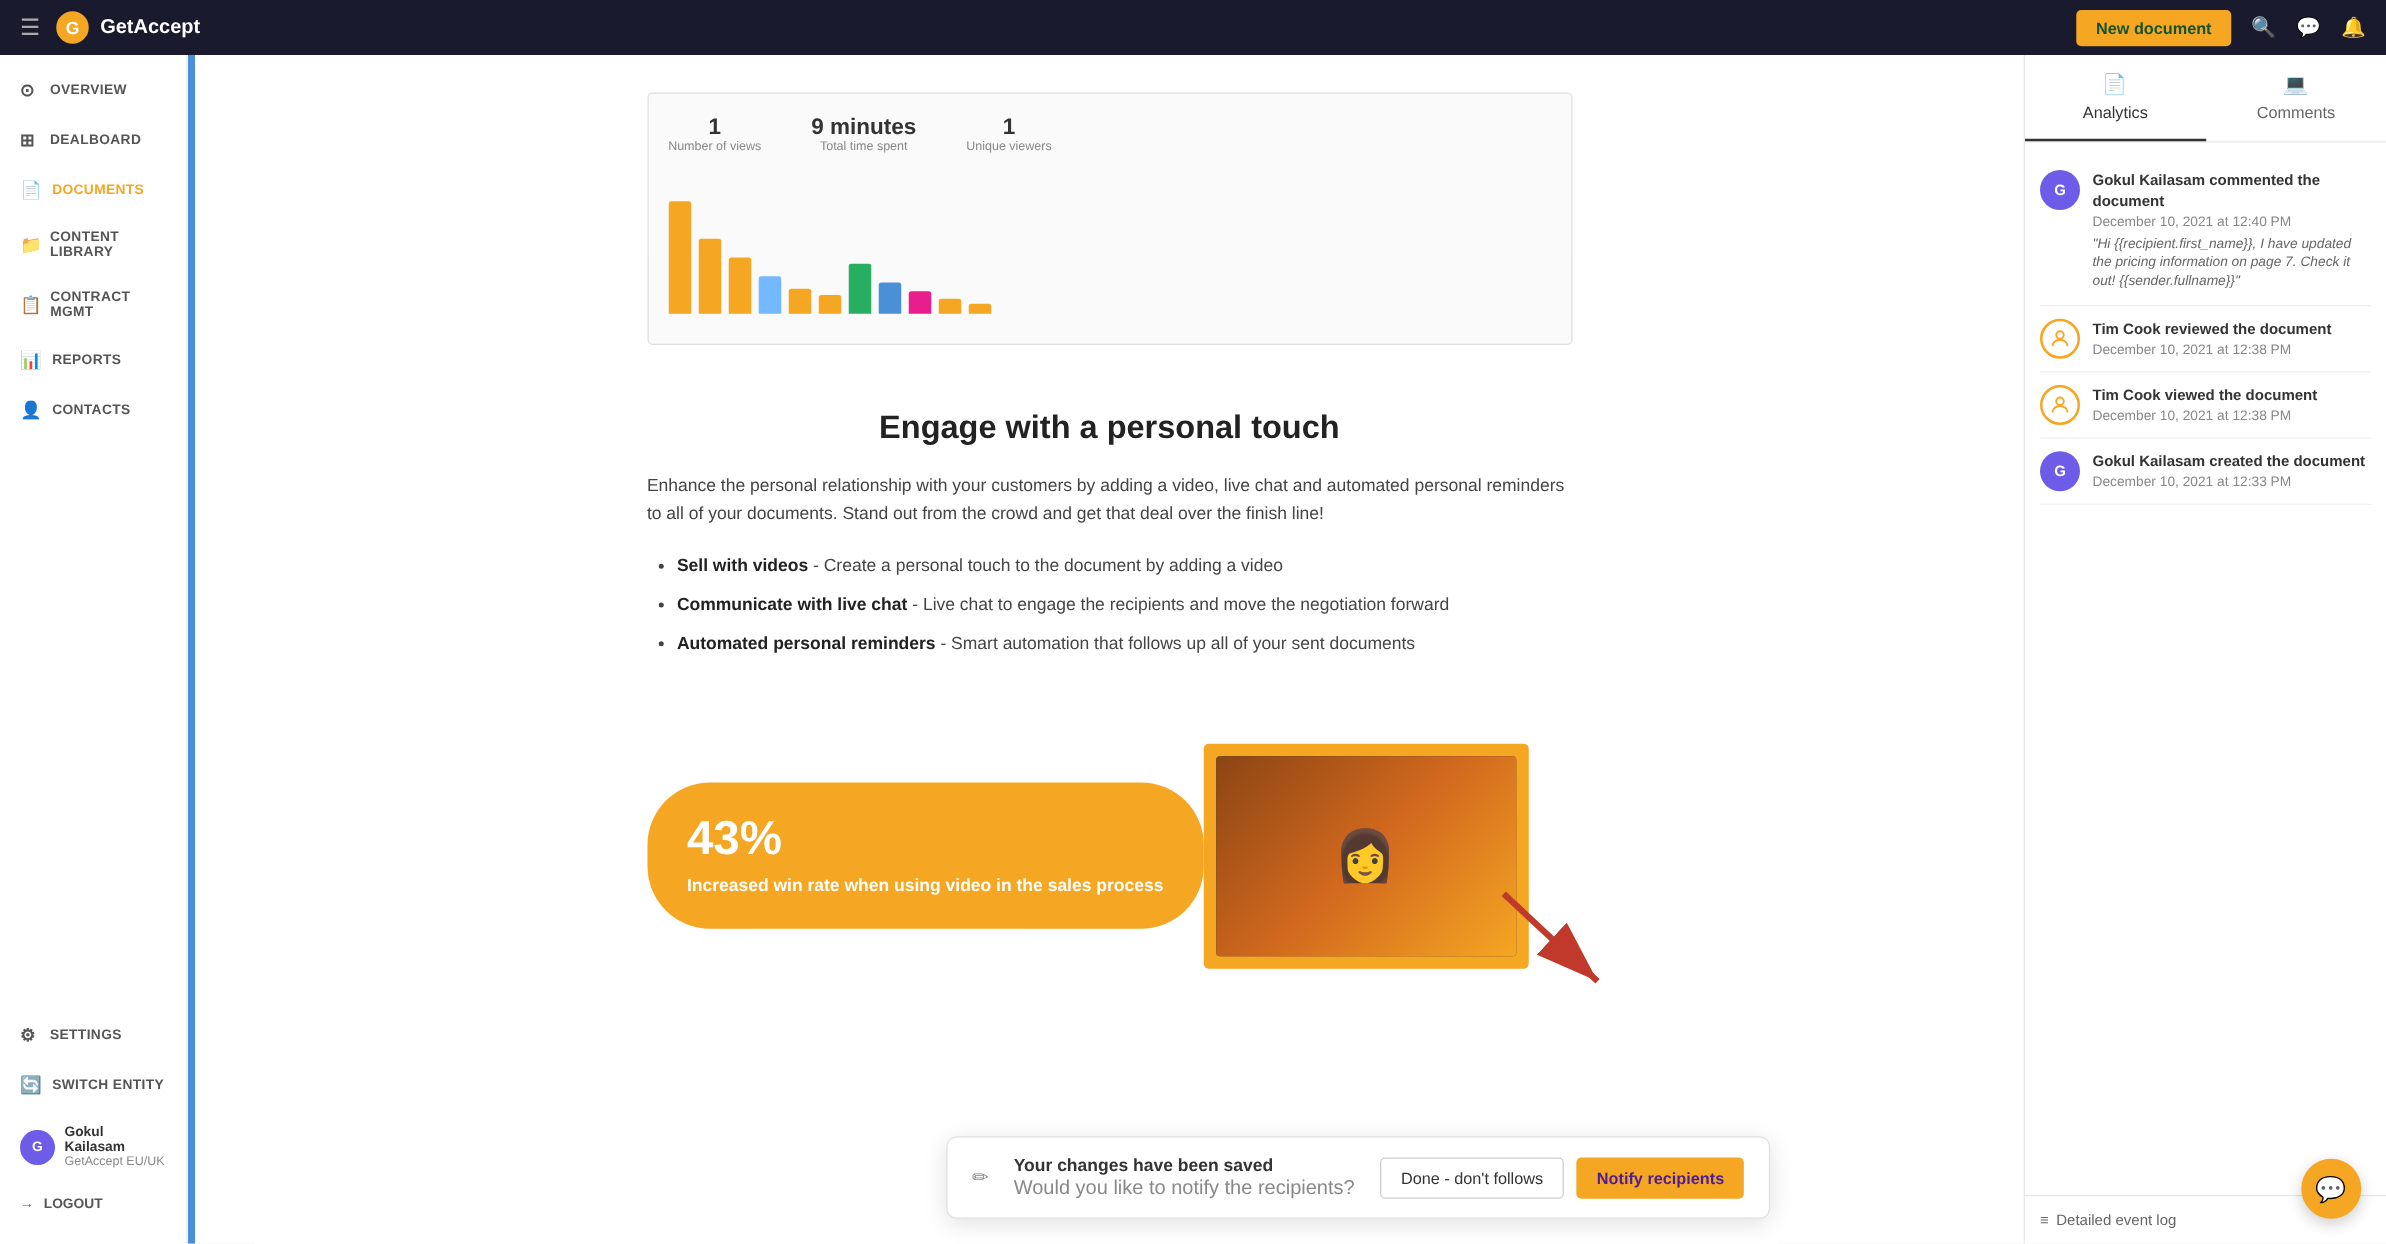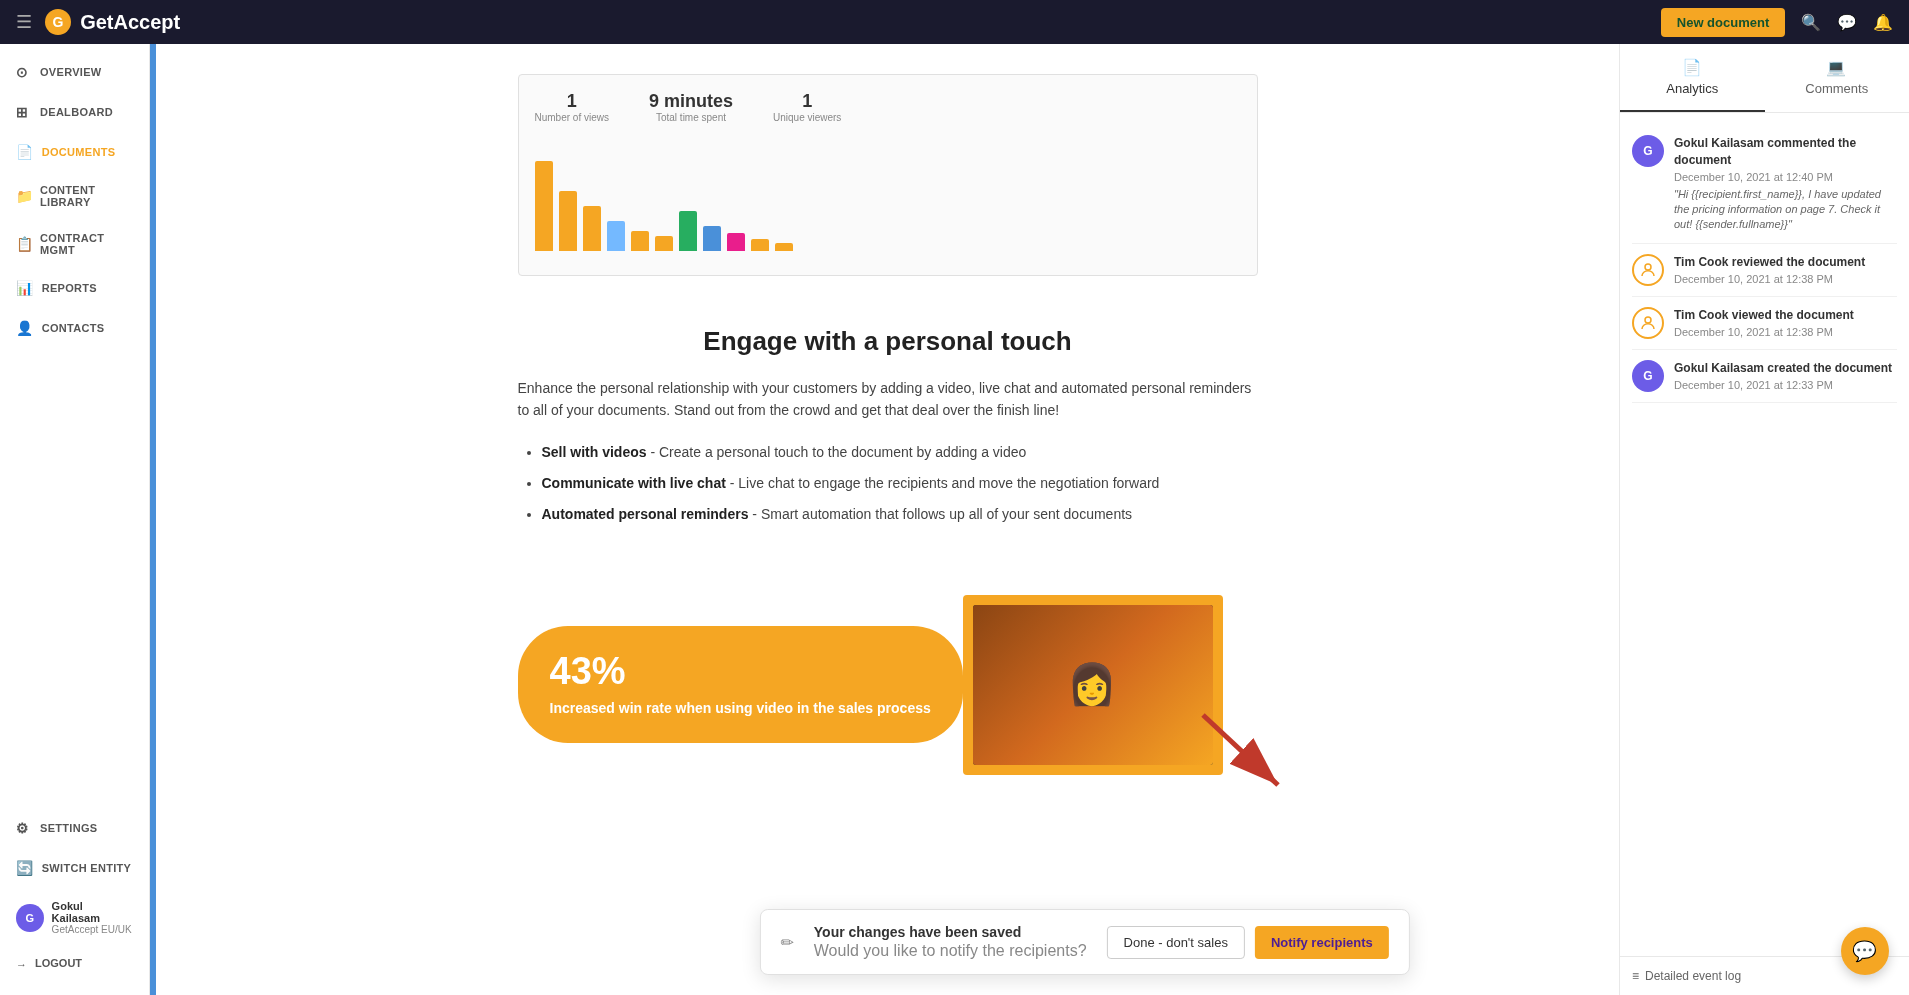--- a/index.html
+++ b/index.html
@@ -7,21 +7,21 @@
 
     
     .topbar {
       position: fixed; top: 0; left: 0; right: 0; height: 44px;
       background: #1a1a2e; display: flex; align-items: center;
       justify-content: space-between; z-index: 100; padding: 0 16px;
     }
     .topbar-left { display: flex; align-items: center; gap: 12px; }
     .topbar-logo { display: flex; align-items: center; gap: 8px; }
     .logo-icon { width: 28px; height: 28px; }
-    .logo-text { color: white; font-size: 20px; font-weight: 600; }
+    .logo-text { color: white; font-size: 16px; font-weight: 600; }
     .topbar-right { display: flex; align-items: center; gap: 16px; }
     .new-doc-btn {
       background: #f5a623; color: #14532d; border: none; padding: 7px 16px;
       border-radius: 4px; font-size: 13px; font-weight: 600; cursor: pointer;
     }
     .topbar-icon { color: #aaa; font-size: 16px; cursor: pointer; }
     .hamburger { color: #aaa; font-size: 18px; cursor: pointer; }
 
     
     .sidebar {
@@ -426,18 +426,18 @@
   </div>
 </div>
 
 <div class="save-notification">
   <span class="save-icon">✏</span>
   <div class="save-text">
     <div class="save-title">Your changes have been saved</div>
     <div class="save-subtitle">Would you like to notify the recipients?</div>
   </div>
   <div class="save-actions">
-    <button class="btn-outline">Done - don't sales</button>
+    <button class="btn-outline">Done - don't follows</button>
     <button class="btn-primary">Notify recipients</button>
   </div>
 </div>
 
 <div class="chat-fab">💬</div>
 
 </body></html>

